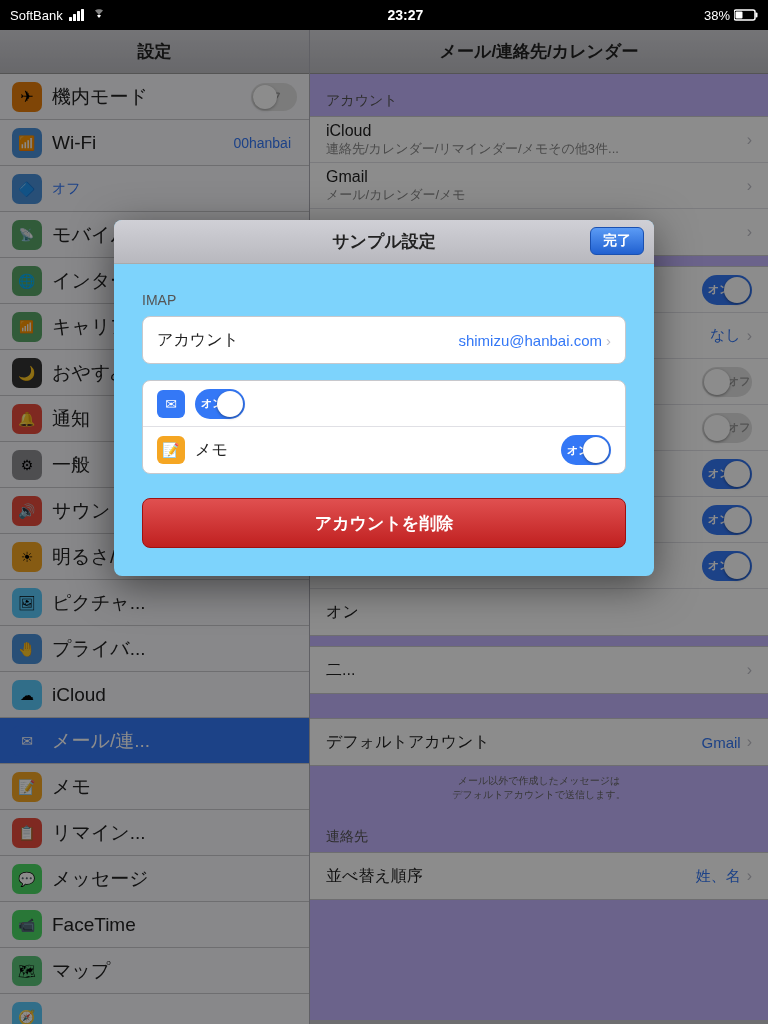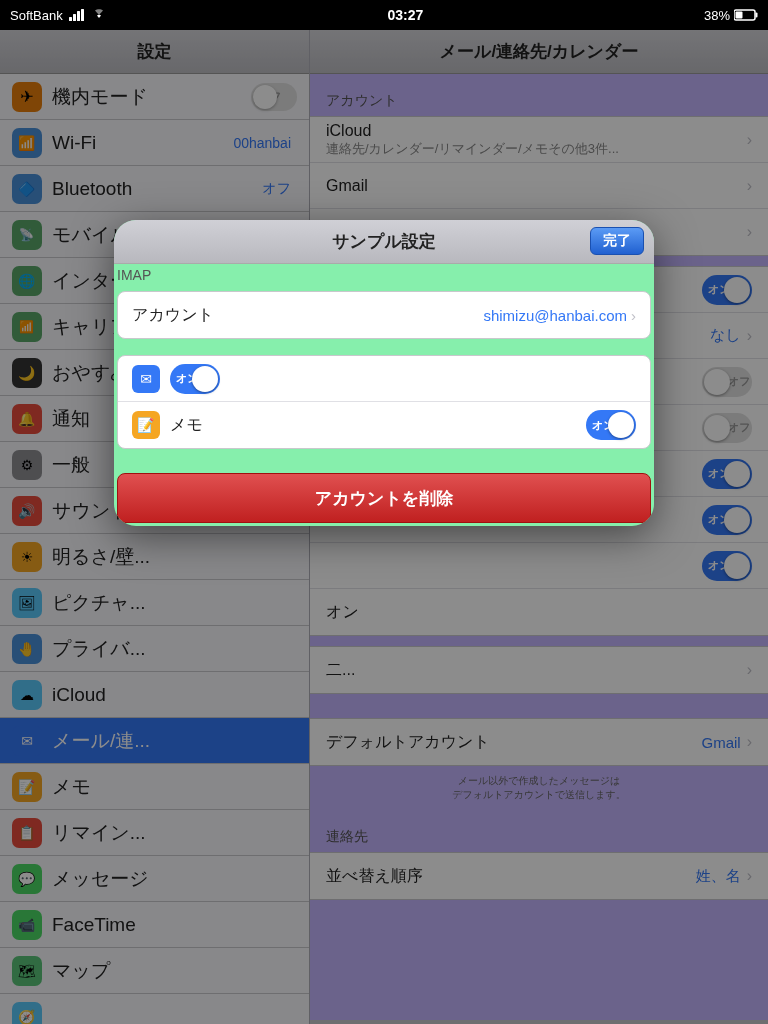--- a/index.html
+++ b/index.html
@@ -251,22 +251,22 @@
       height: 994px;
       background: rgba(0,0,0,0.45);
       display: flex;
       align-items: flex-start;
       justify-content: center;
       padding-top: 190px;
       z-index: 100;
     }
     .modal {
       width: 540px;
-      background: #86efac;
-      border-radius: 22px;
+      background: #7dd3fc;
+      border-radius: 8px;
       overflow: hidden;
       box-shadow: 0 10px 40px rgba(0,0,0,0.5);
     }
     .modal-header {
       height: 44px;
       background: linear-gradient(to bottom, #d0d0d6, #b8b8be);
       display: flex;
       align-items: center;
       justify-content: center;
       position: relative;
@@ -284,21 +284,21 @@
       background: linear-gradient(to bottom, #5b9bf5, #2060d0);
       color: #fff;
       font-size: 14px;
       font-weight: 600;
       border: 1px solid #1a50b0;
       border-radius: 6px;
       padding: 4px 12px;
       cursor: pointer;
     }
     .modal-body {
-      padding: 3px;
+      padding: 28px;
     }
     .modal-section-label {
       font-size: 14px;
       color: #555;
       margin-bottom: 8px;
       font-weight: 500;
     }
     .modal-list-group {
       background: #fff;
       border-radius: 8px;
@@ -415,21 +415,21 @@
       <rect x="0" y="8" width="3" height="4" fill="#fff" rx="0.5"></rect>
       <rect x="4" y="5" width="3" height="7" fill="#fff" rx="0.5"></rect>
       <rect x="8" y="2" width="3" height="10" fill="#fff" rx="0.5"></rect>
       <rect x="12" y="0" width="3" height="12" fill="#fff" rx="0.5"></rect>
     </svg>
     <svg width="16" height="12" viewBox="0 0 16 12">
       <path d="M8 9l-2-2.5c1.1-0.9 3-0.9 4 0L8 9z" fill="#fff"></path>
       <path d="M8 6l-4-4.5c2.2-1.8 6-1.8 8 0L8 6z" fill="#fff" opacity="0.5"></path>
     </svg>
   </div>
-  <div class="status-center">03:27</div>
+  <div class="status-center">23:27</div>
   <div class="status-right">
     <span>38%</span>
     <svg width="24" height="12" viewBox="0 0 24 12">
       <rect x="0" y="1" width="21" height="10" rx="2" stroke="#fff" stroke-width="1.5" fill="none"></rect>
       <rect x="21.5" y="3.5" width="2" height="5" rx="1" fill="#fff"></rect>
       <rect x="1.5" y="2.5" width="7" height="7" rx="1" fill="#fff"></rect>
     </svg>
   </div>
 </div>
 
@@ -449,21 +449,20 @@
     </div>
 
     <div class="sidebar-item">
       <div class="sidebar-item-icon icon-wifi" style="color:#fff;font-size:14px">📶</div>
       <span class="sidebar-item-label">Wi-Fi</span>
       <span class="sidebar-item-value">00hanbai</span>
     </div>
 
     <div class="sidebar-item">
       <div class="sidebar-item-icon icon-bluetooth" style="color:#fff;font-size:14px">🔷</div>
-      <span class="sidebar-item-label">Bluetooth</span>
       <span class="sidebar-item-value">オフ</span>
     </div>
 
     <div class="sidebar-item">
       <div class="sidebar-item-icon icon-cellular" style="font-size:12px;color:#fff">📡</div>
       <span class="sidebar-item-label">モバイル...</span>
     </div>
 
     <div class="sidebar-item">
       <div class="sidebar-item-icon icon-internet" style="font-size:14px">🌐</div>
@@ -563,20 +562,21 @@
           <div style="flex:1">
             <div class="list-row-title">iCloud</div>
             <div class="list-row-subtitle">連絡先/カレンダー/リマインダー/メモその他3件...</div>
           </div>
           <span class="chevron-icon">›</span>
         </div>
 
         <div class="list-row">
           <div style="flex:1">
             <div class="list-row-title">Gmail</div>
+            <div class="list-row-subtitle">メール/カレンダー/メモ</div>
           </div>
           <span class="chevron-icon">›</span>
         </div>
 
         <div class="list-row">
           <div style="flex:1">
             <div class="list-row-title"></div>
           </div>
           <span class="chevron-icon">›</span>
         </div>

